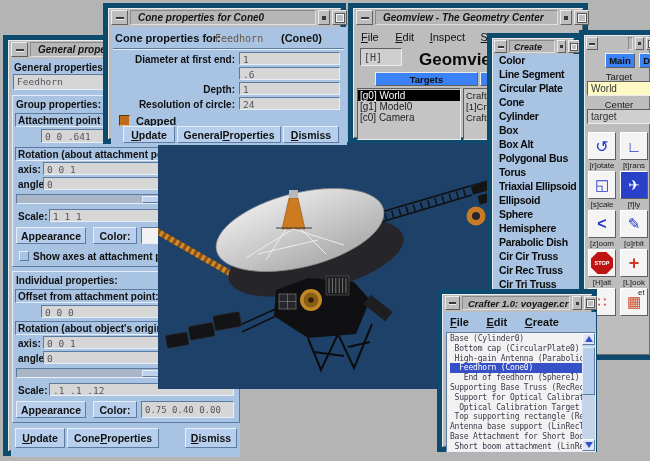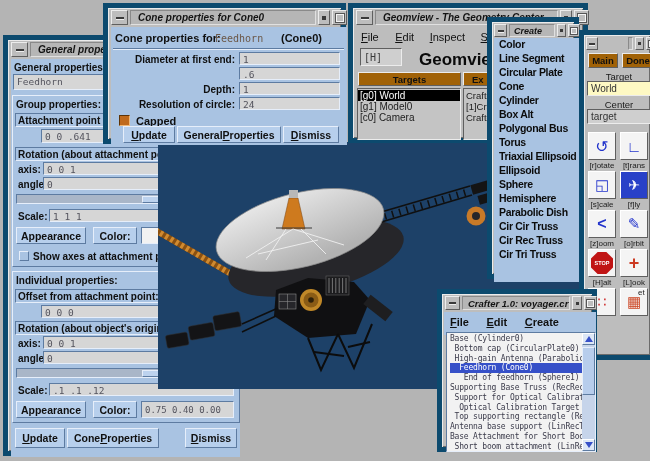--- a/index.html
+++ b/index.html
@@ -23,22 +23,22 @@
 
   .blue { background:#a9c3e2; }
   .raise  { border:1px solid; border-color:#e6eefa #5d7ba1 #5d7ba1 #e6eefa; }
   .sink   { border:1px solid; border-color:#5d7ba1 #e6eefa #e6eefa #5d7ba1; }
   .graise { border:1px solid; border-color:#ececec #5f5f5f #5f5f5f #ececec; }
   .gsink  { border:1px solid; border-color:#5f5f5f #ececec #ececec #5f5f5f; }
 
   .lbl  { font:bold 10px "Liberation Sans",sans-serif; color:#101010; white-space:nowrap; }
   .btn  { background:#b7cfec; font:bold 10.5px "Liberation Sans",sans-serif; color:#101010;
           display:flex; align-items:center; justify-content:center; white-space:nowrap; }
-  .gbtn { background:#a16207; font:bold 9.5px "Liberation Sans",sans-serif; color:#101010;
-          display:flex; align-items:center; justify-content:center; }
+  .gbtn { background:#3b82f6; font:bold 9.5px "Liberation Sans",sans-serif; color:#101010;
+          display:flex; align-items:center; justify-content:center;margin-left:17px; }
   .fld  { background:#d6d6d6; font:9.5px "DejaVu Sans Mono",monospace; color:#54545e;
           padding:1px 0 0 3px; white-space:nowrap; overflow:hidden; }
   .band { background:#a9c3e2; font:bold 10px "Liberation Sans",sans-serif; color:#101010;
           padding:1px 0 0 2px; white-space:nowrap; overflow:hidden; }
   .sect { background:#a9c3e2; }
 
   .slider { background:#a9b6c8; }
   .thumb  { position:absolute; top:1px; height:7px; width:24px; background:#bcd2ee; }
   .cb     { background:#a9c3e2; }
   .cb.on  { background:#c06a1c; border-color:#5d3408 #eeb87a #eeb87a #5d3408; }
@@ -296,39 +296,40 @@
 
       <div class="cb on sink" style="position:absolute;left:8px;top:88px;width:11px;height:11px;"></div>
       <div class="lbl" style="position:absolute;left:25px;top:88px;font-size:11px;">Capped</div>
 
       <div class="btn raise" style="position:absolute;left:12px;top:99px;width:52px;height:17px;"><u>U</u>pdate</div>
       <div class="btn raise" style="position:absolute;left:66px;top:99px;width:104px;height:17px;">General <u>P</u>roperties</div>
       <div class="btn raise" style="position:absolute;left:172px;top:99px;width:56px;height:17px;"><u>D</u>ismiss</div>
     </div>
   </div>
 
-  <div class="win" id="create-win" style="left:487px;top:17px;width:92px;height:262px;">
+  <div class="win" id="create-win" style="left:487px;top:33px;width:92px;height:262px;">
     <div class="tbar" style="left:2px;top:2px;width:86px;height:13px;">
       <div class="tbtn" style="width:13px;">
           <div class="dash" style="width:6px;"></div>
         </div>
       <div class="ttl" style="font-size:9px;padding-left:4px;">Create</div>
       <div class="tbtn" style="width:9px;">
           <div class="dotg" style="width:3px;height:3px;"></div>
         </div>
       <div class="tbtn" style="width:12px;">
           <div class="sqr" style="width:6px;height:6px;"></div>
         </div>
     </div>
     <div class="blue" style="left:2px;top:16px;width:88px;height:244px;overflow:hidden;">
       <div class="crow-create">Color</div>
       <div class="crow-create">Line Segment</div>
       <div class="crow-create">Circular Plate</div>
       <div class="crow-create">Cone</div>
       <div class="crow-create">Cylinder</div>
+      <div class="crow-create">Box</div>
       <div class="crow-create">Box Alt</div>
       <div class="crow-create">Polygonal Bus</div>
       <div class="crow-create">Torus</div>
       <div class="crow-create">Triaxial Ellipsoid</div>
       <div class="crow-create">Ellipsoid</div>
       <div class="crow-create">Sphere</div>
       <div class="crow-create">Hemisphere</div>
       <div class="crow-create">Parabolic Dish</div>
       <div class="crow-create">Cir Cir Truss</div>
       <div class="crow-create">Cir Rec Truss</div>

